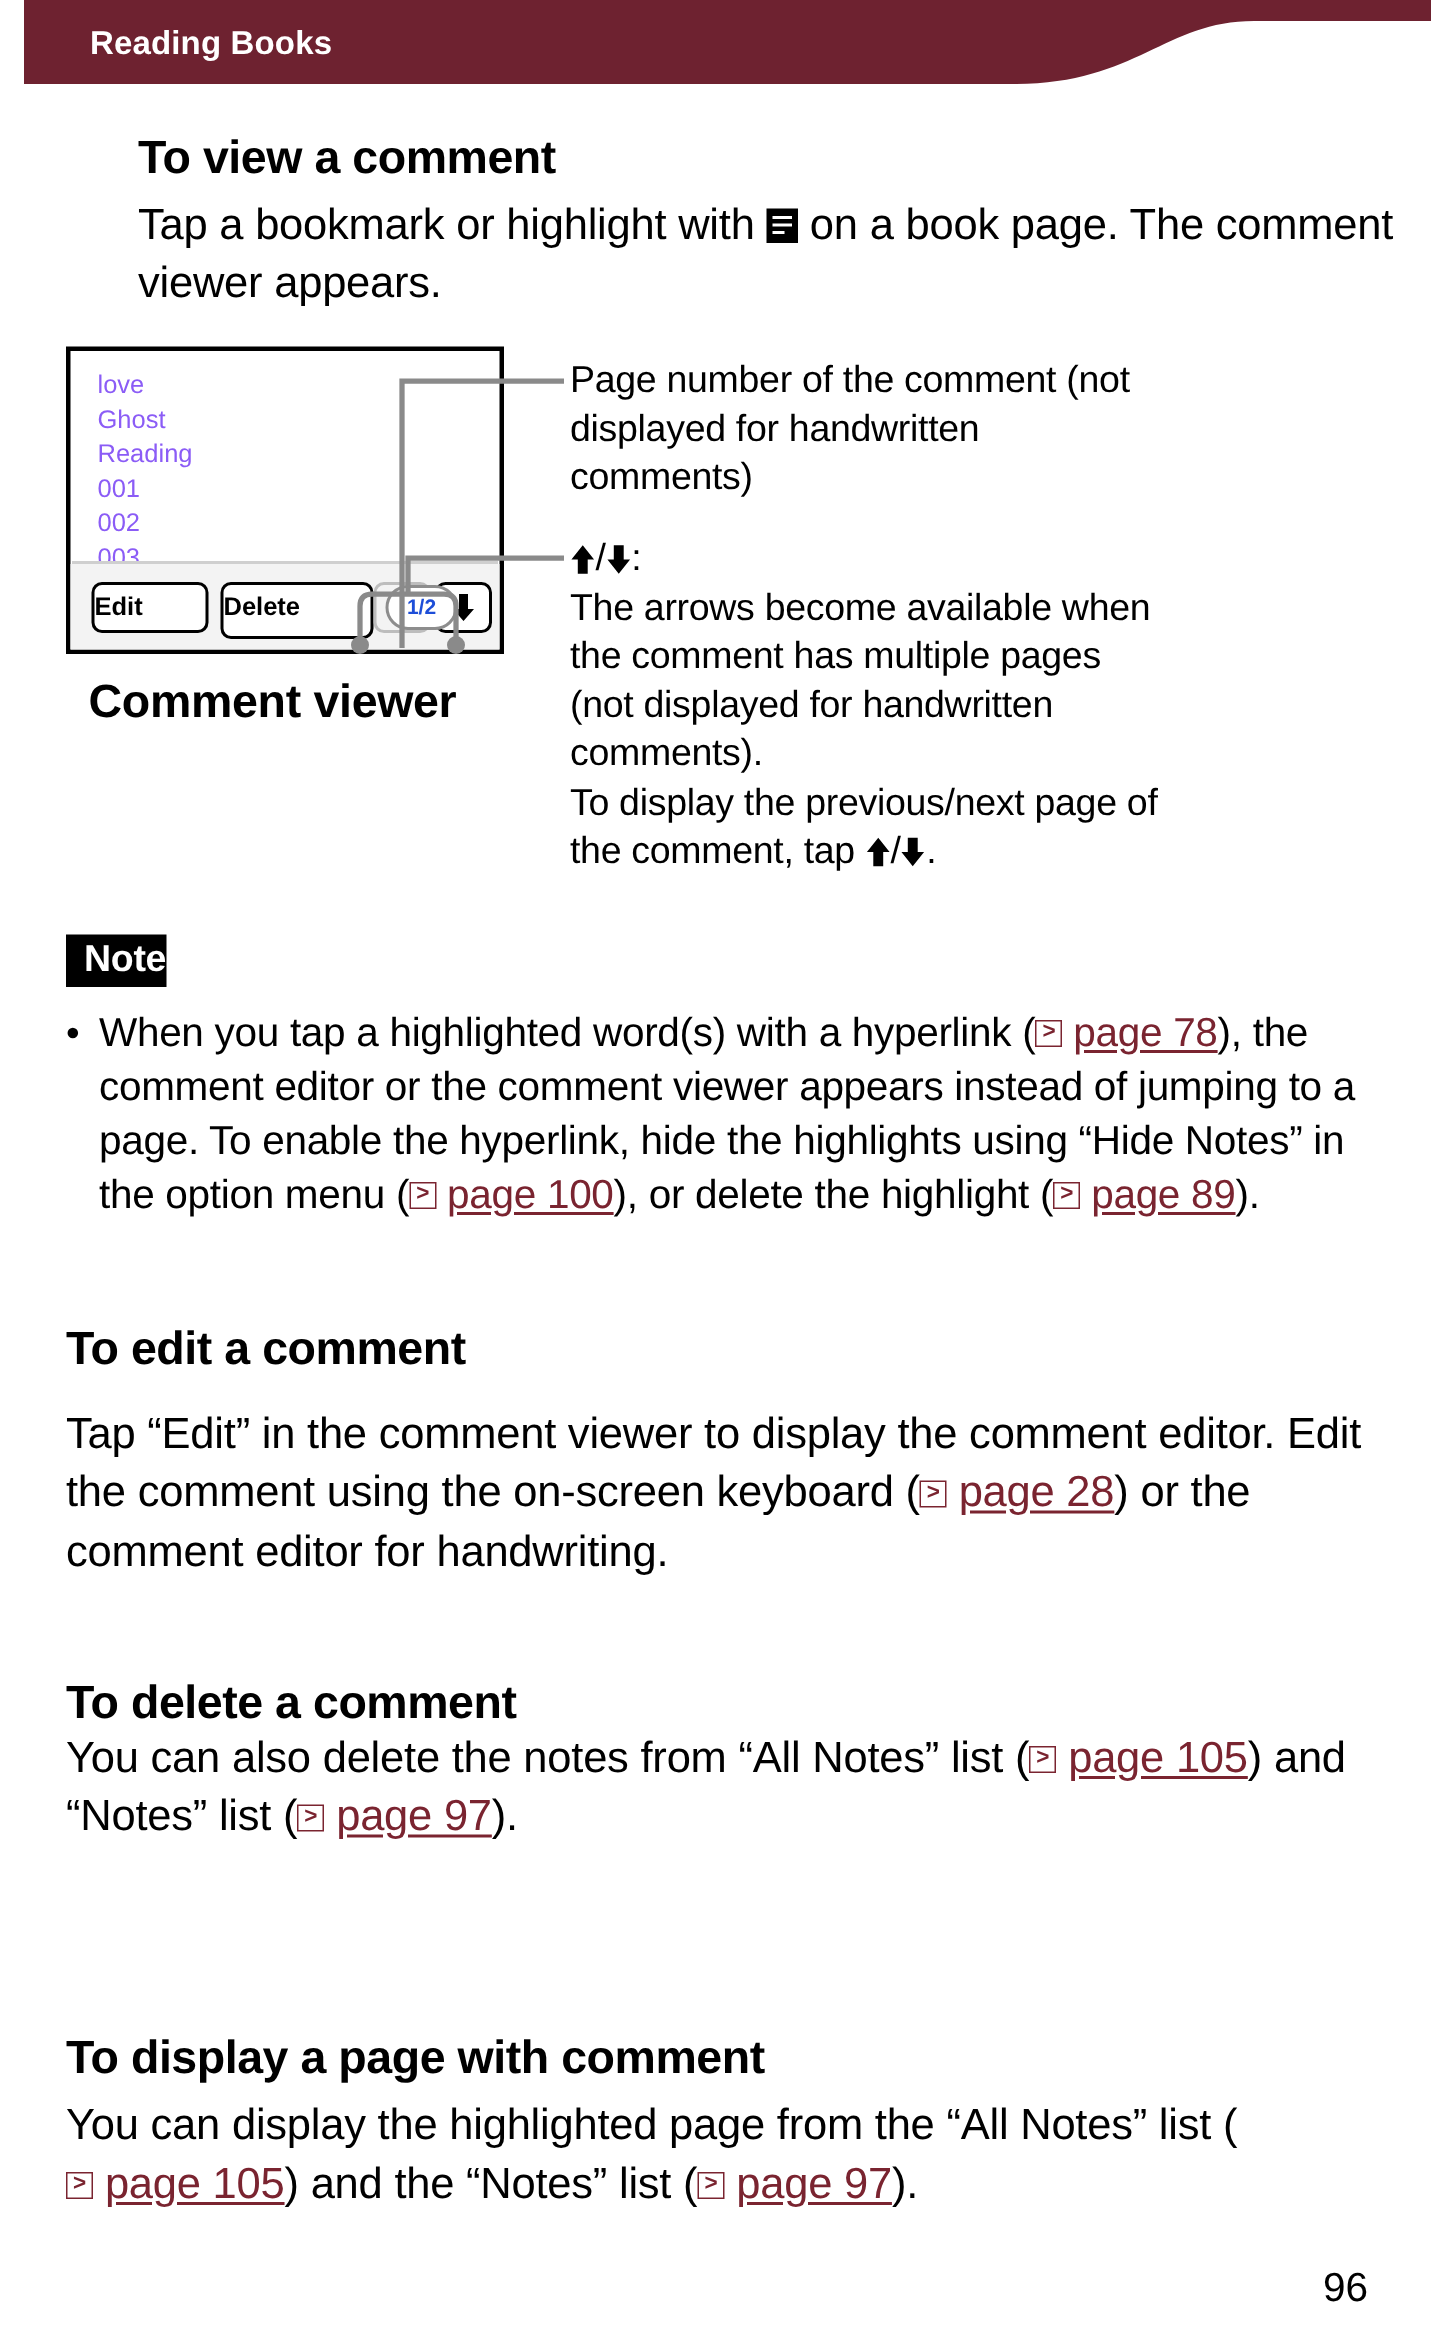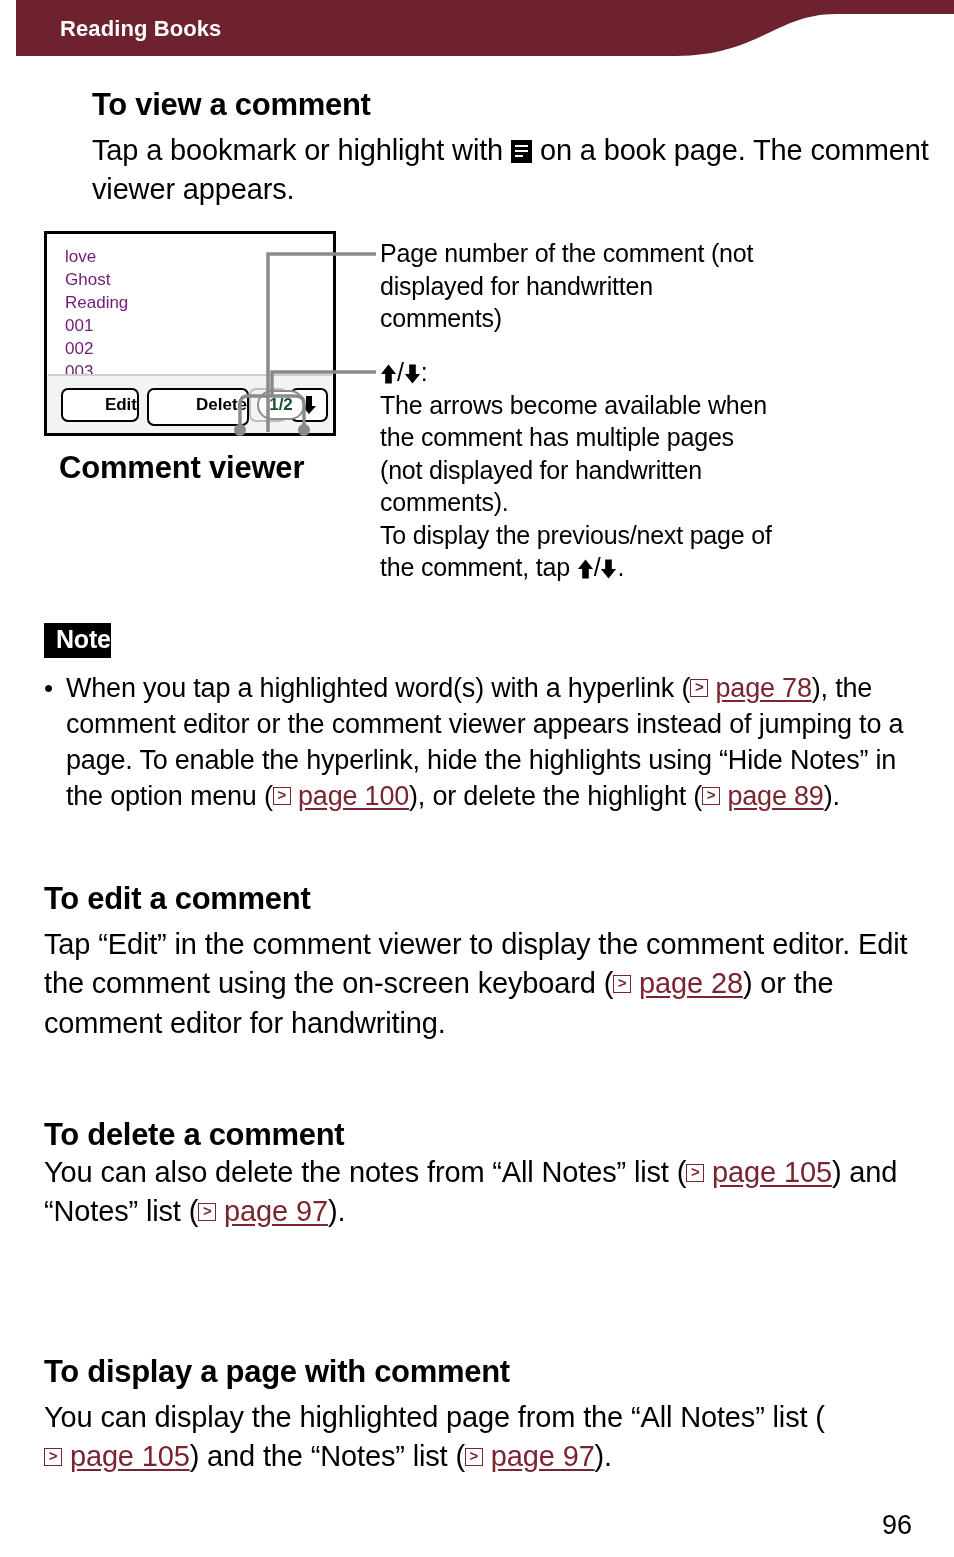--- a/index.html
+++ b/index.html
@@ -114,21 +114,21 @@
     box-sizing: border-box;
     background: #fff;
   }
   .illus-list {
     position: absolute;
     left: 18px;
     top: 12px;
     font-size: 17px;
     line-height: 1.35;
     font-family: "Liberation Sans", sans-serif;
-    color: #701a75;
+    color: #8b5cf6;
   }
   .illus-sep {
     position: absolute;
     left: 1px; right: 1px;
     top: 140px;
     height: 2px;
     background: #cfcfcf;
   }
   .illus-bar {
     position: absolute;
@@ -138,38 +138,38 @@
     background: #f3f3f3;
   }
   .vbtn {
     position: absolute;
     box-sizing: border-box;
     background: #fff;
     border: 2.5px solid #000;
     border-radius: 7px;
     font-size: 17px;
     font-weight: bold;
-    text-align: right;
+    text-align: left;
     color: #000;
   }
   .vbtn.edit   { left: 14px;  top: 154px; width: 78px;  height: 34px; line-height: 29px; }
   .vbtn.delete { left: 100px; top: 154px; width: 102px; height: 38px; line-height: 29px; }
   .pill {
     position: absolute;
     left: 210px; top: 156px;
     width: 48px; height: 30px;
     box-sizing: border-box;
     border: 2.5px solid #8d8d8d;
     border-radius: 15px;
     background: #fff;
-    font-size: 17px;
+    font-size: 14px;
     font-weight: bold;
     text-align: center;
     line-height: 25px;
-    color: #14532d;
+    color: #1d4ed8;
   }
   .abtn {
     position: absolute;
     box-sizing: border-box;
     border-radius: 7px;
     background: #fff;
     top: 154px;
     width: 38px; height: 34px;
   }
   .abtn.up   { left: 202px; border: 2.5px solid #bdbdbd; background:#f3f3f3;}
@@ -320,21 +320,21 @@
   <div class="note-label">Note</div>
   <div class="note-body">
     <div class="bullet-row">
       <div class="bullet-dot">•</div>
       <div class="bullet-txt"><span>When you tap a highlighted word(s) with a hyperlink (</span><span class="ref"><span class="refbox"><span>&gt;</span></span> <u>page 78</u></span><span>), the comment editor or the comment viewer appears instead of jumping to a page. To enable the hyperlink, hide the highlights using “Hide Notes” in the option menu (</span><span class="ref"><span class="refbox"><span>&gt;</span></span> <u>page 100</u></span><span>), or delete the highlight (</span><span class="ref"><span class="refbox"><span>&gt;</span></span> <u>page 89</u></span><span>).</span></div>
     </div>
   </div>
 
   <div class="block" style="top:824px;">
     <h2 class="sect">To edit a comment</h2>
-    <p class="body" style="margin-top:8px;"><span>Tap “Edit” in the comment viewer to display the comment editor. Edit the comment using the on-screen keyboard (</span><span class="ref"><span class="refbox"><span>&gt;</span></span> <u>page 28</u></span><span>) or the comment editor for handwriting.</span></p>
+    <p class="body" style="margin-top:20px;"><span>Tap “Edit” in the comment viewer to display the comment editor. Edit the comment using the on-screen keyboard (</span><span class="ref"><span class="refbox"><span>&gt;</span></span> <u>page 28</u></span><span>) or the comment editor for handwriting.</span></p>
   </div>
 
   <div class="block" style="top:1060px;">
     <h2 class="sect">To delete a comment</h2>
     <p class="body"><span>You can also delete the notes from “All Notes” list (</span><span class="ref"><span class="refbox"><span>&gt;</span></span> <u>page 105</u></span><span>) and “Notes” list (</span><span class="ref"><span class="refbox"><span>&gt;</span></span> <u>page 97</u></span><span>).</span></p>
   </div>
 
   <div class="block" style="top:1297px;">
     <h2 class="sect">To display a page with comment</h2>
     <p class="body" style="margin-top:8px;"><span>You can display the highlighted page from the “All Notes” list (</span><span class="ref"><span class="refbox"><span>&gt;</span></span> <u>page 105</u></span><span>) and the “Notes” list (</span><span class="ref"><span class="refbox"><span>&gt;</span></span> <u>page 97</u></span><span>).</span></p>

